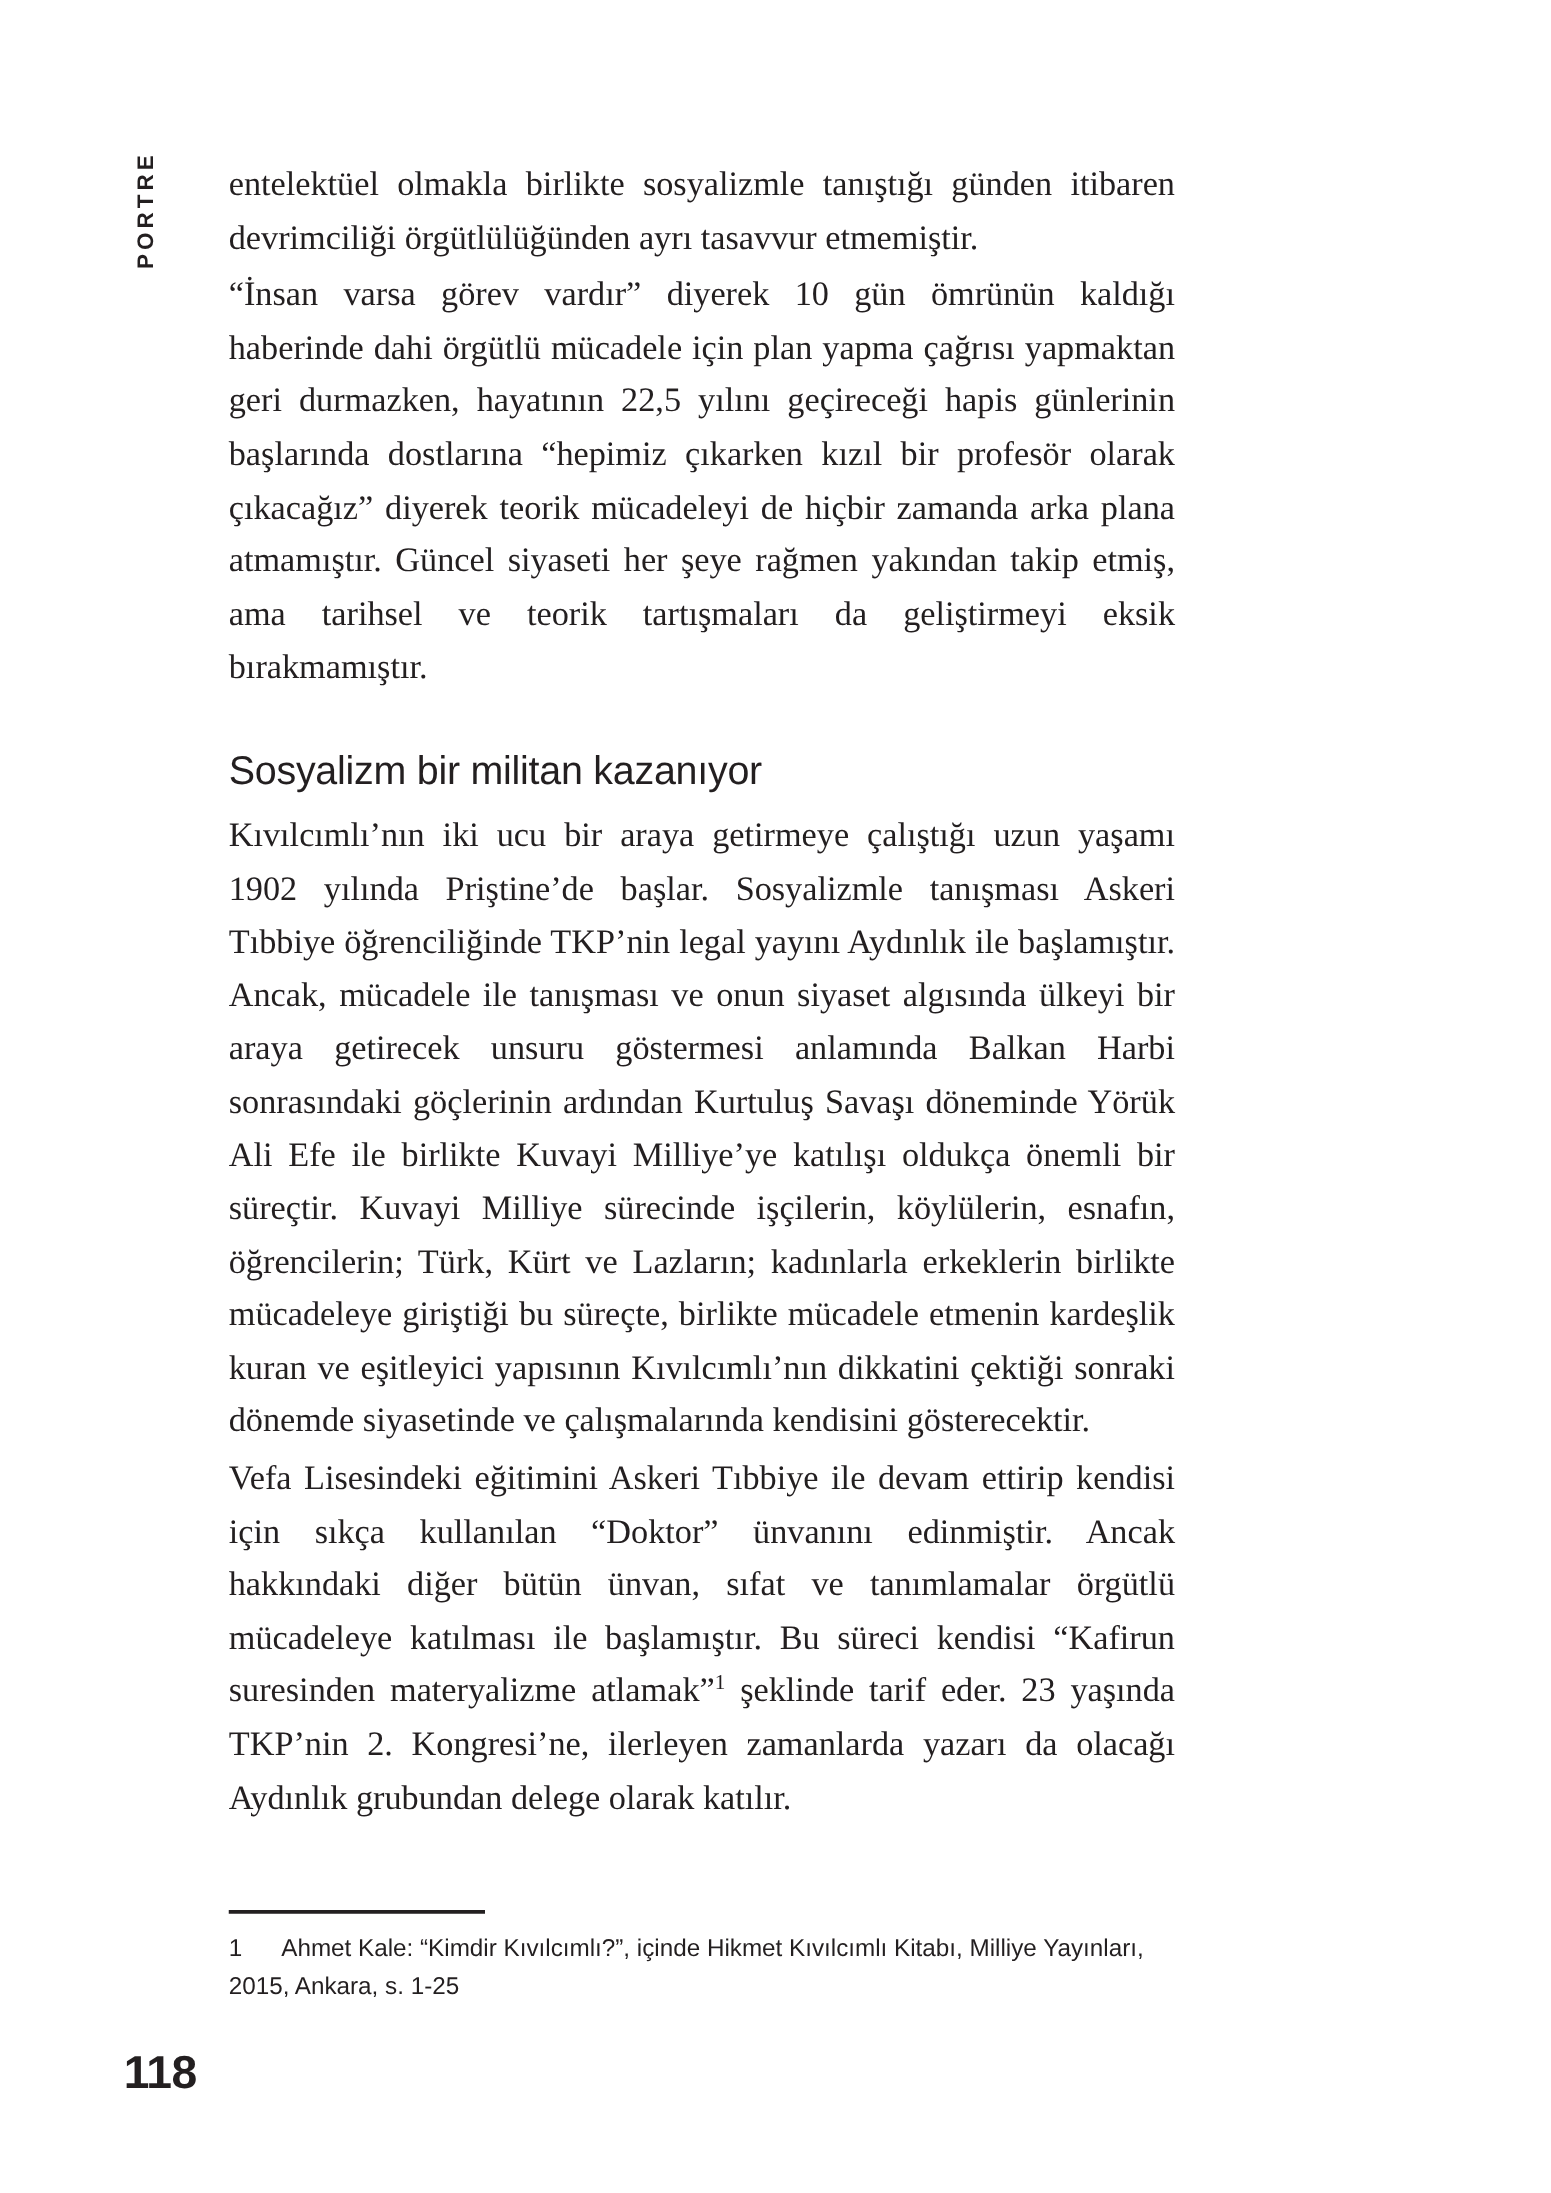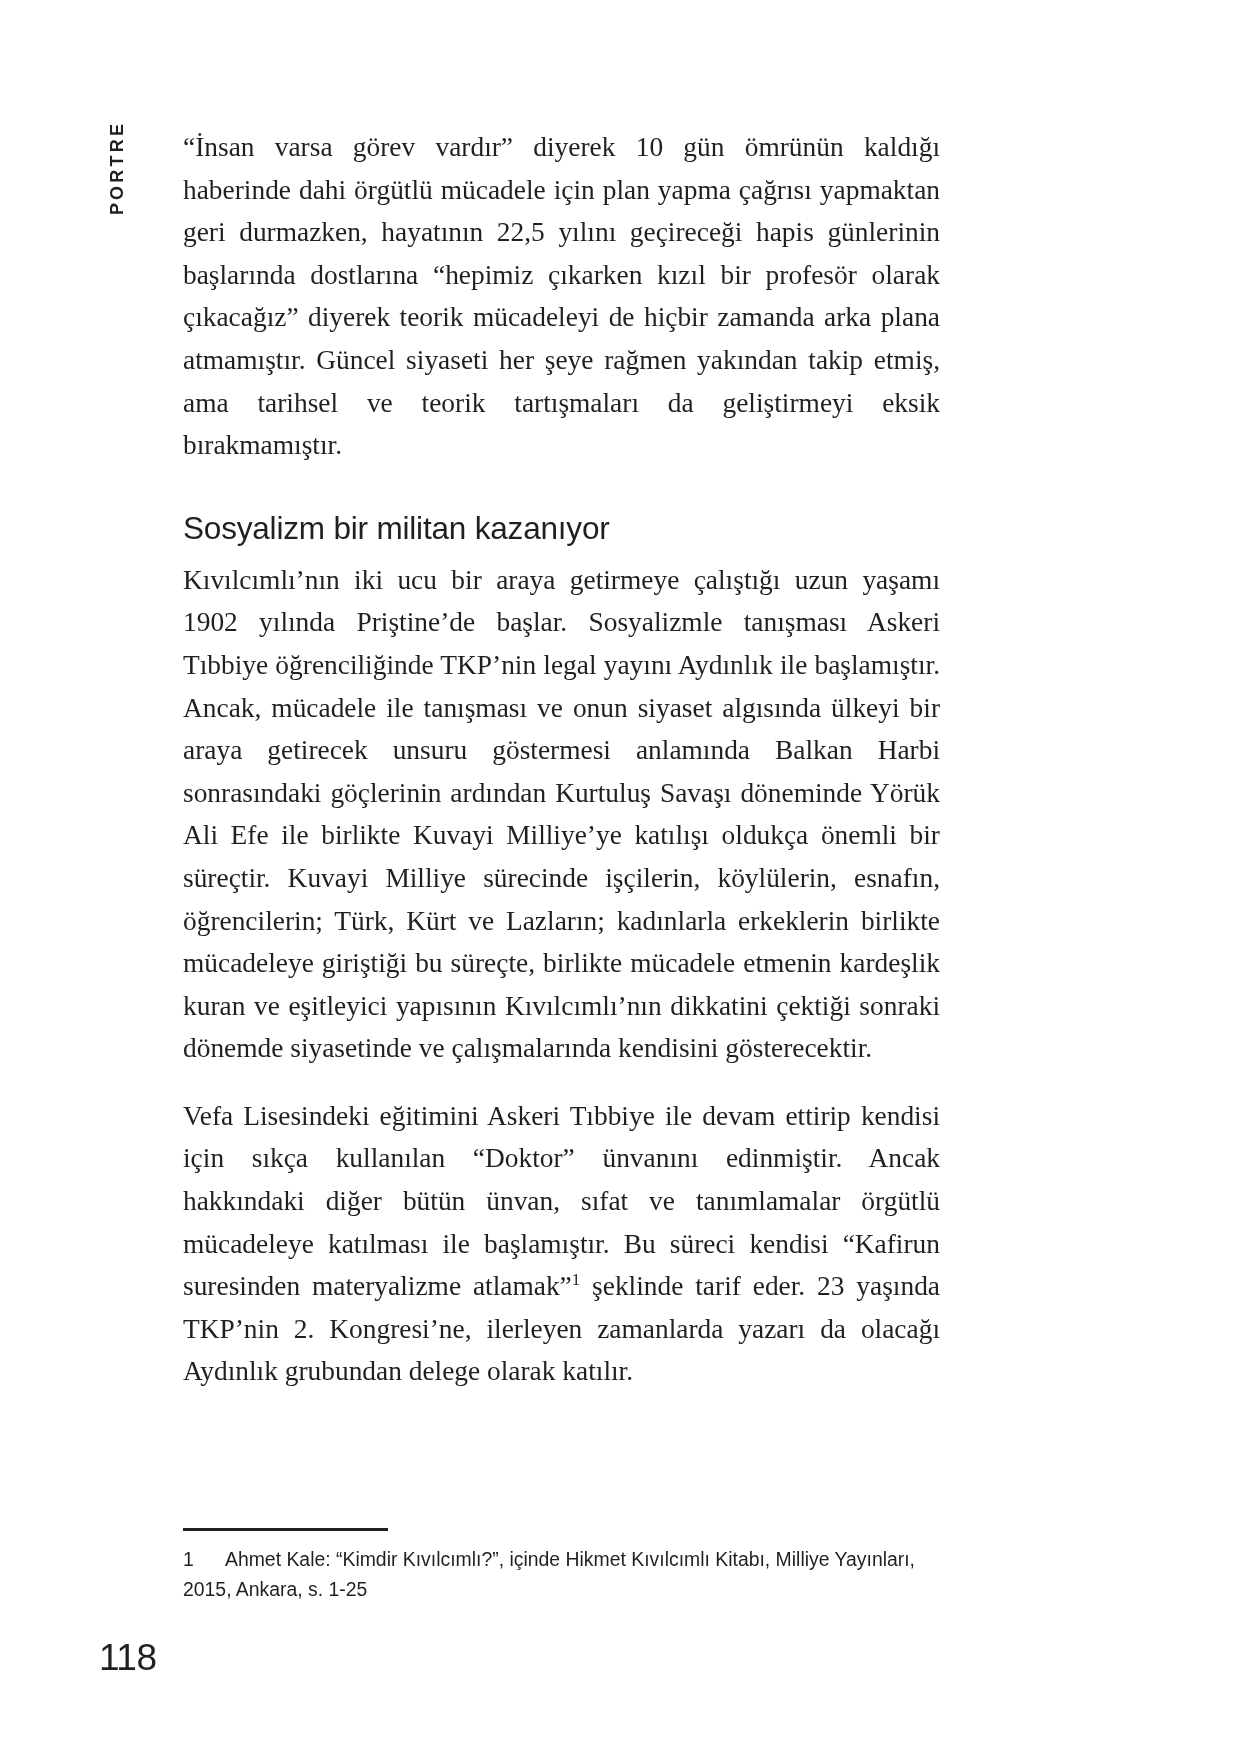--- a/index.html
+++ b/index.html
@@ -95,21 +95,21 @@
     margin: 0 0 0 0;
     font-family: "Liberation Serif", serif;
     font-size: 27.4px;
     line-height: 42.6px;
     text-align: justify;
     text-justify: inter-word;
     color: #231f20;
     hyphens: none;
   }
   p.body-par + p.body-par {
-    margin-top: 25px;
+    margin-top: 3px;
   }
   p.body-par.last-line-left {
     text-align-last: left;
   }
 
   h2.section-heading {
     margin: 43px 0 12px 0;
     font-family: "Liberation Sans", sans-serif;
     font-weight: 400;
     font-size: 32px;
@@ -154,38 +154,39 @@
     display: block;
     text-align: left;
   }
 
   
   .page-number {
     position: absolute;
     left: 99px;
     top: 1637px;
     font-family: "Liberation Sans", sans-serif;
-    font-weight: 400;
+    font-weight: 700;
     font-size: 37px;
     letter-spacing: -0.5px;
     color: #231f20;
   }
 </style>
 </head>
 <body>
 
 <div class="page">
 
 
   <div class="section-marker">
     <span>PORTRE</span>
   </div>
 
   <div class="column">
 
+    <p class="body-par last-line-left">entelektüel olmakla birlikte sosyalizmle tanıştığı günden itibaren devrimciliği örgütlülüğünden ayrı tasavvur etmemiştir.</p>
 
     <p class="body-par last-line-left">“İnsan varsa görev vardır” diyerek 10 gün ömrünün kaldığı haberinde dahi örgütlü mücadele için plan yapma çağrısı yapmaktan geri durmazken, hayatının 22,5 yılını geçireceği hapis günlerinin başlarında dostlarına “hepimiz çıkarken kızıl bir profesör olarak çıkacağız” diyerek teorik mücadeleyi de hiçbir zamanda arka plana atmamıştır. Güncel siyaseti her şeye rağmen yakından takip etmiş, ama tarihsel ve teorik tartışmaları da geliştirmeyi eksik bırakmamıştır.</p>
 
     <h2 class="section-heading">Sosyalizm bir militan kazanıyor</h2>
 
     <p class="body-par last-line-left">Kıvılcımlı’nın iki ucu bir araya getirmeye çalıştığı uzun yaşamı 1902 yılında Priştine’de başlar. Sosyalizmle tanışması Askeri Tıbbiye öğrenciliğinde TKP’nin legal yayını Aydınlık ile başlamıştır. Ancak, mücadele ile tanışması ve onun siyaset algısında ülkeyi bir araya getirecek unsuru göstermesi anlamında Balkan Harbi sonrasındaki göçlerinin ardından Kurtuluş Savaşı döneminde Yörük Ali Efe ile birlikte Kuvayi Milliye’ye katılışı oldukça önemli bir süreçtir. Kuvayi Milliye sürecinde işçilerin, köylülerin, esnafın, öğrencilerin; Türk, Kürt ve Lazların; kadınlarla erkeklerin birlikte mücadeleye giriştiği bu süreçte, birlikte mücadele etmenin kardeşlik kuran ve eşitleyici yapısının Kıvılcımlı’nın dikkatini çektiği sonraki dönemde siyasetinde ve çalışmalarında kendisini gösterecektir.</p>
 
     <p class="body-par last-line-left"><span>Vefa Lisesindeki eğitimini Askeri Tıbbiye ile devam ettirip kendisi için sıkça kullanılan “Doktor” ünvanını edinmiştir. Ancak hakkındaki diğer bütün ünvan, sıfat ve tanımlamalar örgütlü mücadeleye katılması ile başlamıştır. Bu süreci kendisi “Kafirun suresinden materyalizme atlamak”</span><sup class="fn-ref">1</sup><span> şeklinde tarif eder. 23 yaşında TKP’nin 2. Kongresi’ne, ilerleyen zamanlarda yazarı da olacağı Aydınlık grubundan delege olarak katılır.</span></p>
 
   </div>

